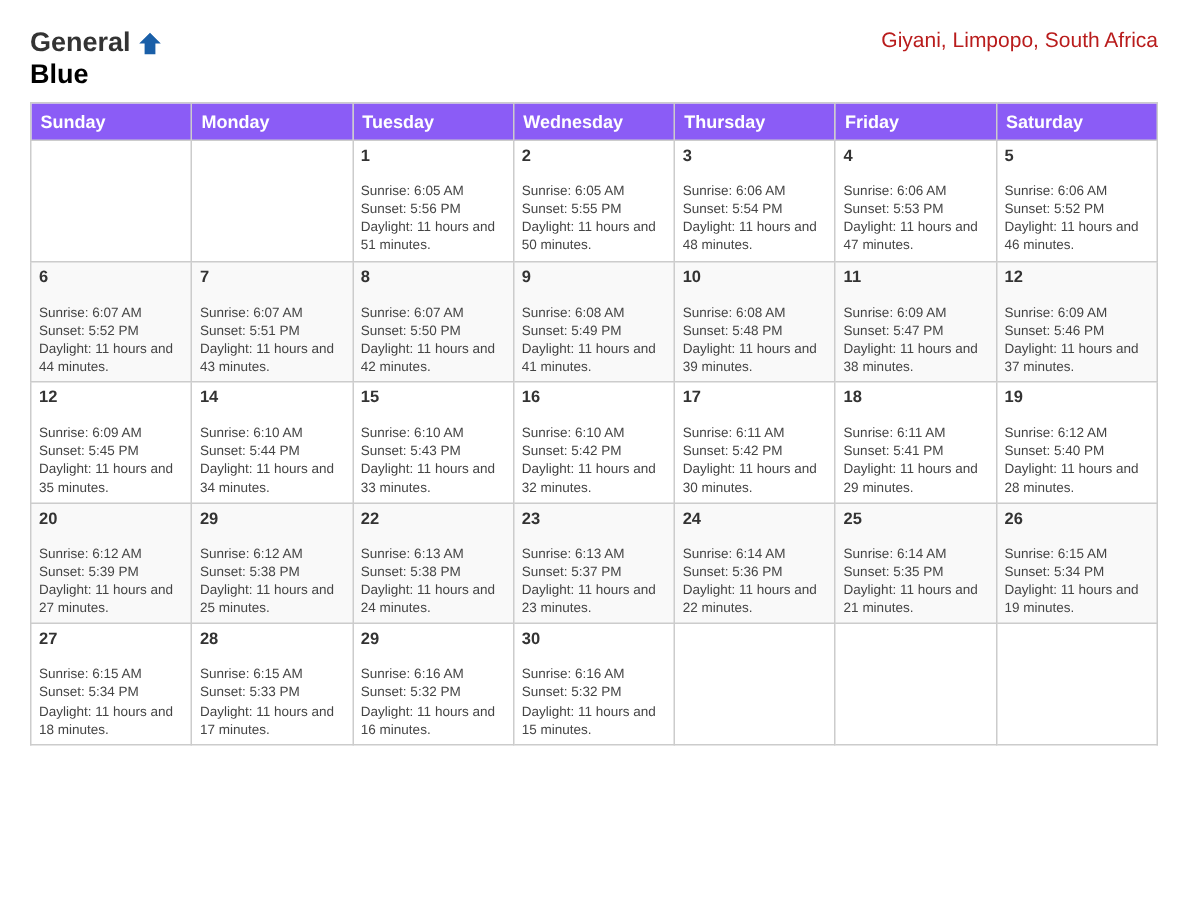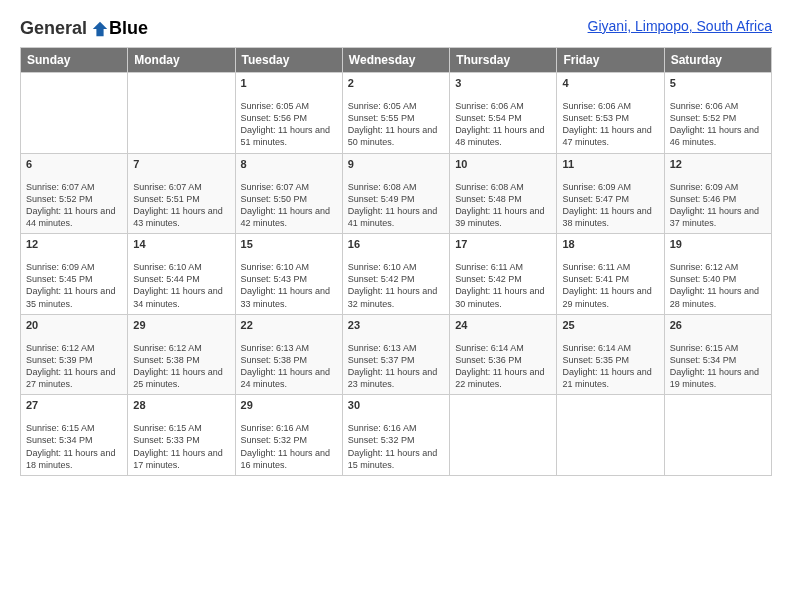--- a/index.html
+++ b/index.html
@@ -17,20 +17,21 @@
       position: relative;
     }
     .header {
       display: flex;
       justify-content: space-between;
       align-items: flex-start;
       margin-bottom: 8px;
     }
     .logo {
       display: flex;
+      flex-direction: column;
       align-items: flex-start;
     }
     .logo-text {
       display: flex;
       align-items: center;
       gap: 2px;
     }
     .logo-general {
       font-size: 18px;
       font-weight: bold;
@@ -49,30 +50,29 @@
     .title-section {
       text-align: right;
     }
     .main-title {
       font-size: 32px;
       font-weight: bold;
       color: #333;
     }
     .subtitle {
       font-size: 14px;
-      color: #1d4ed8;
-      text-decoration: underline;
+      color: #b91c1c;
     }
     .calendar {
       width: 100%;
       border-collapse: collapse;
       table-layout: fixed;
     }
     .calendar th {
-      background-color: #737373;
+      background-color: #8b5cf6;
       color: white;
       text-align: left;
       padding: 5px 6px;
       font-size: 12px;
       font-weight: bold;
       border: 1px solid #ccc;
     }
     .calendar td {
       border: 1px solid #ccc;
       vertical-align: top;

